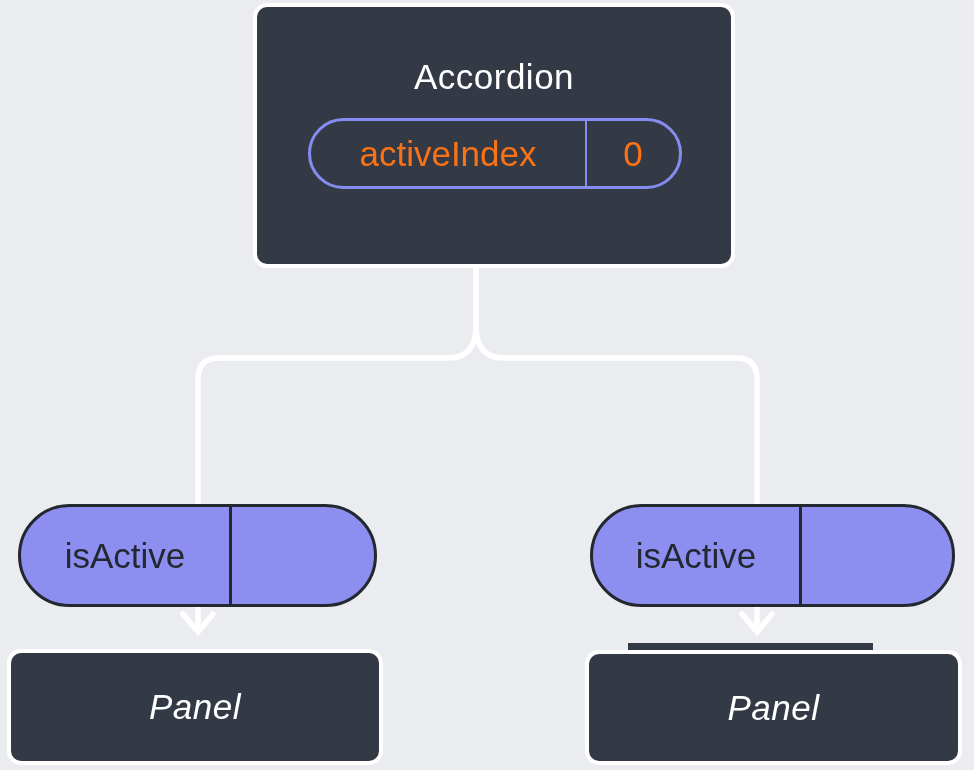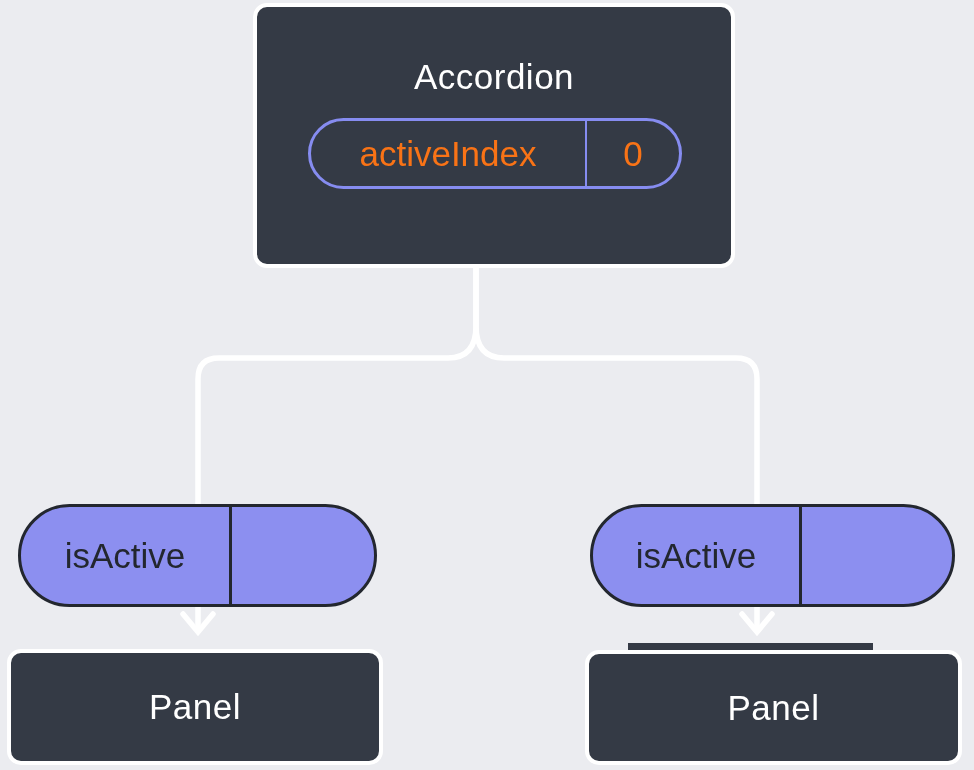--- a/index.html
+++ b/index.html
@@ -66,20 +66,21 @@
   .accordion-node .node-title { top: 50px; }
   .panel-node {
     z-index: 5;
     display: flex;
     align-items: center;
     justify-content: center;
     color: #ffffff;
     font-size: 35px;
     font-weight: 500;
     letter-spacing: 0.5px;
+    font-style: italic;
   }
   .panel-left  { left: 7px;   top: 649px; width: 376px; height: 116px; }
   .panel-right { left: 585px; top: 650px; width: 377px; height: 115px; }
   
   .state-pill {
     position: absolute;
     left: 51px; top: 111px;
     width: 374px; height: 71px;
     border: 3px solid #868cf0;
     border-radius: 52px;

